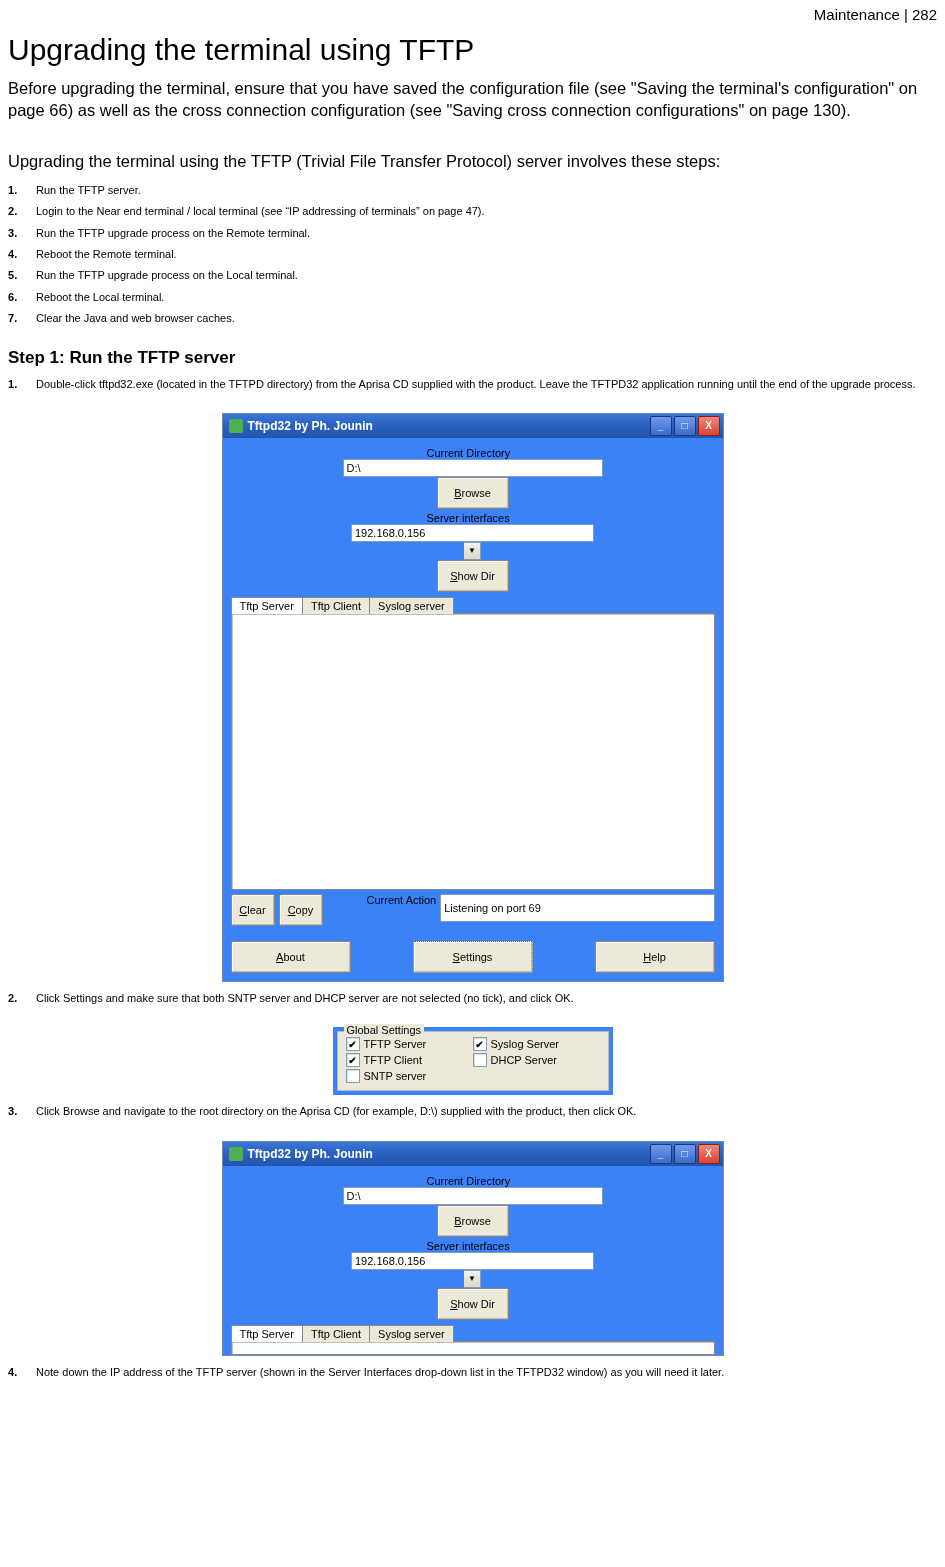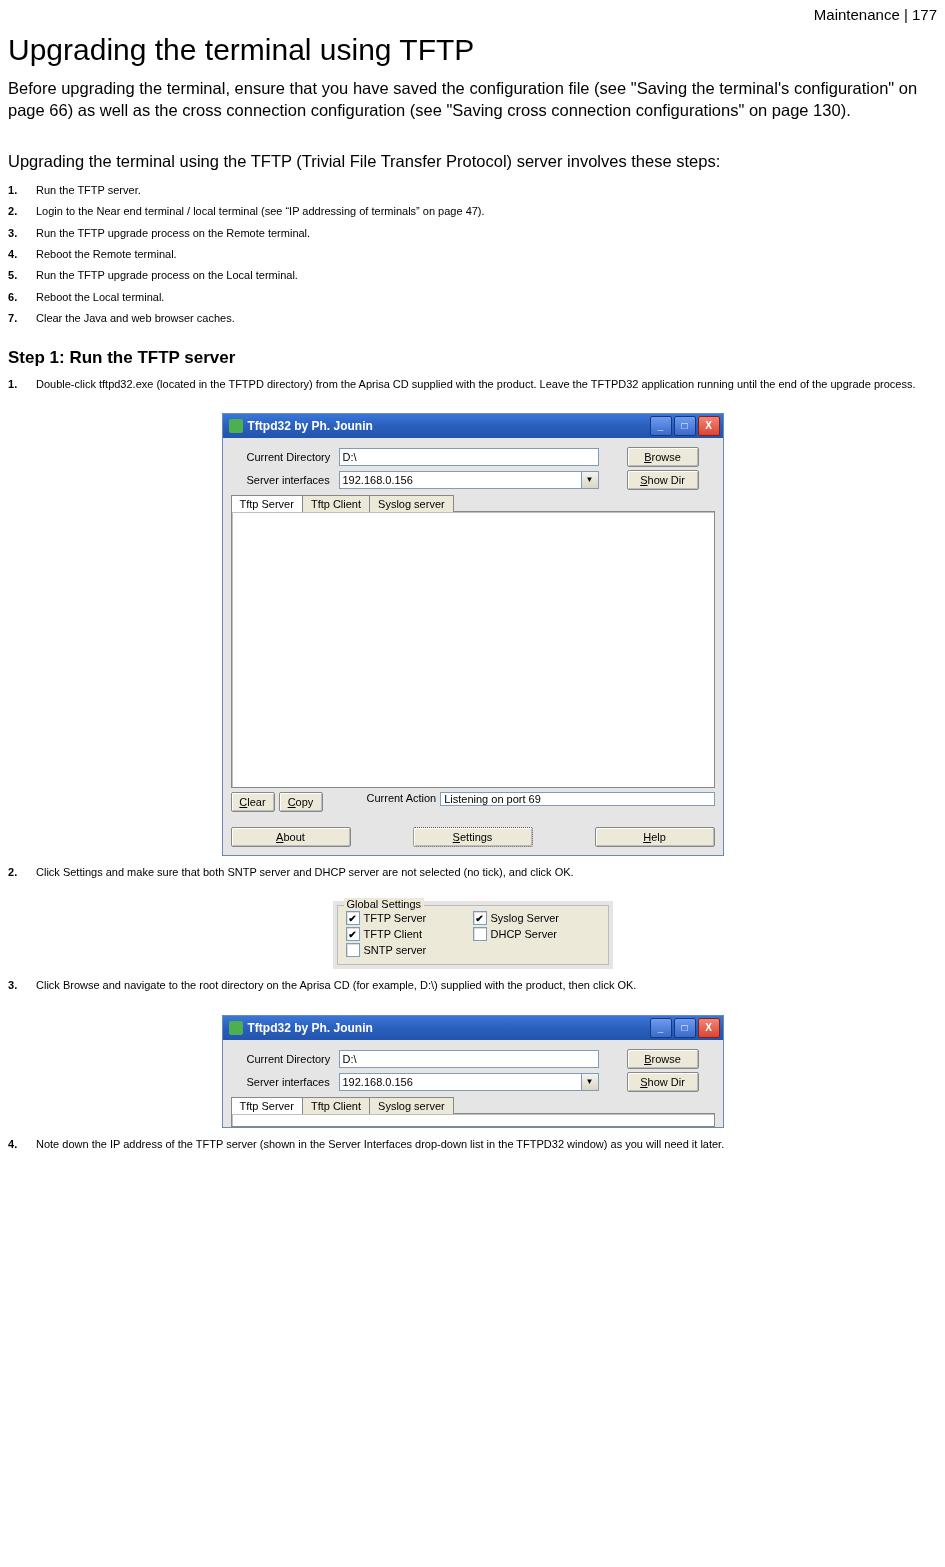--- a/index.html
+++ b/index.html
@@ -57,21 +57,21 @@
   }
   .figure-wrap {
     text-align: center;
     margin: 14px 0 6px 0;
   }
   
   .xp-window {
     display: inline-block;
     text-align: left;
     border: 1px solid #6b8ab6;
-    background: #e5e5e5;
+    background: #3b82f6;
     font-family: Tahoma, sans-serif;
     font-size: 11px;
   }
   .w1 { width: 500px; }
   .w2 { width: 280px; }
   .w3 { width: 500px; }
   .xp-titlebar {
     height: 24px;
     background: linear-gradient(to bottom, #3b77d8 0%, #2a5fbd 50%, #2254ad 100%);
     color: #fff;
@@ -98,35 +98,35 @@
     display: flex; align-items: center; justify-content: center;
     font-size: 10px;
     cursor: default;
   }
   .xp-titlebar .winbtn.close {
     background: linear-gradient(to bottom, #f08678, #d84534);
     border-color: #8e1c10;
     font-weight: bold;
   }
   .xp-body { padding: 6px 8px 8px 8px; }
-  .form-row { display: flex; align-items: center; margin: 3px 16px; }
+  .form-row { display: flex; align-items: center; margin: 3px 9px; flex-direction: column; }
   .form-row .lbl { width: 92px; }
   .form-row input.text {
     font-family: Tahoma, sans-serif;
     font-size: 11px;
     height: 18px;
     padding: 0 3px;
     border: 1px solid #7f9db9;
     background: #fff;
     box-sizing: border-box;
   }
   .xp-button {
     font-family: Tahoma, sans-serif;
     font-size: 11px;
-    height: 20px;
+    height: 32px;
     padding: 0 6px;
     background: #ece9d8;
     border: 1px solid #888;
     border-radius: 2px;
     box-shadow: inset 1px 1px 0 #fff, inset -1px -1px 0 #bbb;
     cursor: default;
     box-sizing: border-box;
   }
   .xp-button.dotted { border: 1px dotted #555; }
   .combo-btn {
@@ -164,21 +164,21 @@
     box-shadow: inset 1px 1px 0 #c0c0c0;
   }
   .listarea.short { height: 12px; }
   .bottom-bar {
     display: flex;
     margin-top: 4px;
     gap: 4px;
   }
   .status-input {
     flex: 1;
-    height: 14px;
+    height: 28px;
     border: 1px solid #7f9db9;
     background: #fff;
     font-size: 11px;
     padding: 0 3px;
     box-sizing: border-box;
   }
   .foot-bar {
     display: flex;
     justify-content: space-between;
     margin-top: 15px;
@@ -207,21 +207,21 @@
     box-shadow: inset 1px 1px 0 #ddd;
     margin-right: 4px;
     display: inline-flex; align-items: center; justify-content: center;
     font-size: 10px; font-weight: bold;
   }
   .underline-first::first-letter { text-decoration: underline; }
 </style>
 </head>
 <body>
 
-<div class="header-right">Maintenance  |  177</div>
+<div class="header-right">Maintenance  |  282</div>
 
 <h1 class="title">Upgrading the terminal using TFTP</h1>
 
 <p class="body-text">Before upgrading the terminal, ensure that you have saved the configuration file (see "Saving the terminal's configuration" on page 66) as well as the cross connection configuration (see "Saving cross connection configurations" on page 130).</p>
 
 <p class="body-text2">Upgrading the terminal using the TFTP (Trivial File Transfer Protocol) server involves these steps:</p>
 
 <ol class="main-list">
   <li>Run the TFTP server.</li>
   <li>Login to the Near end terminal / local terminal (see “IP addressing of terminals” on page 47).</li>

